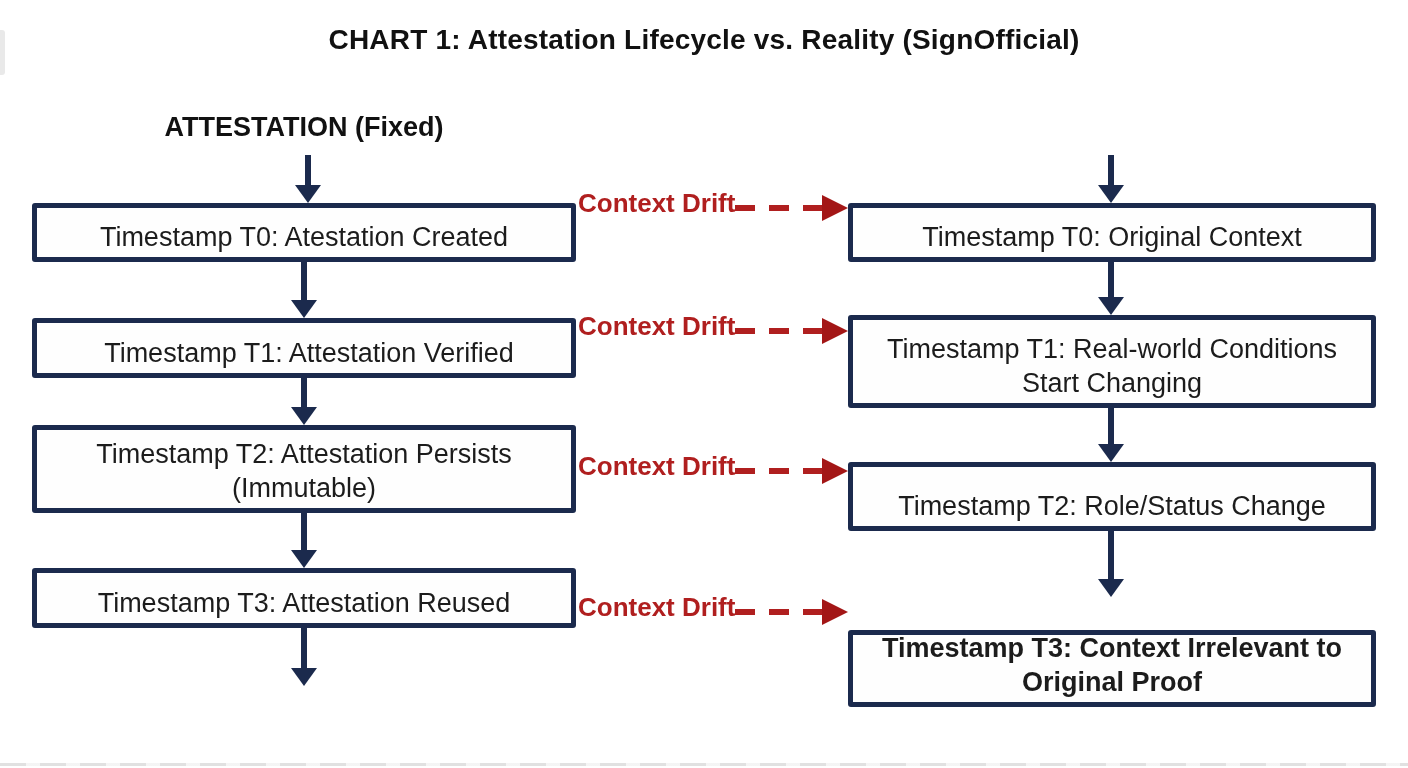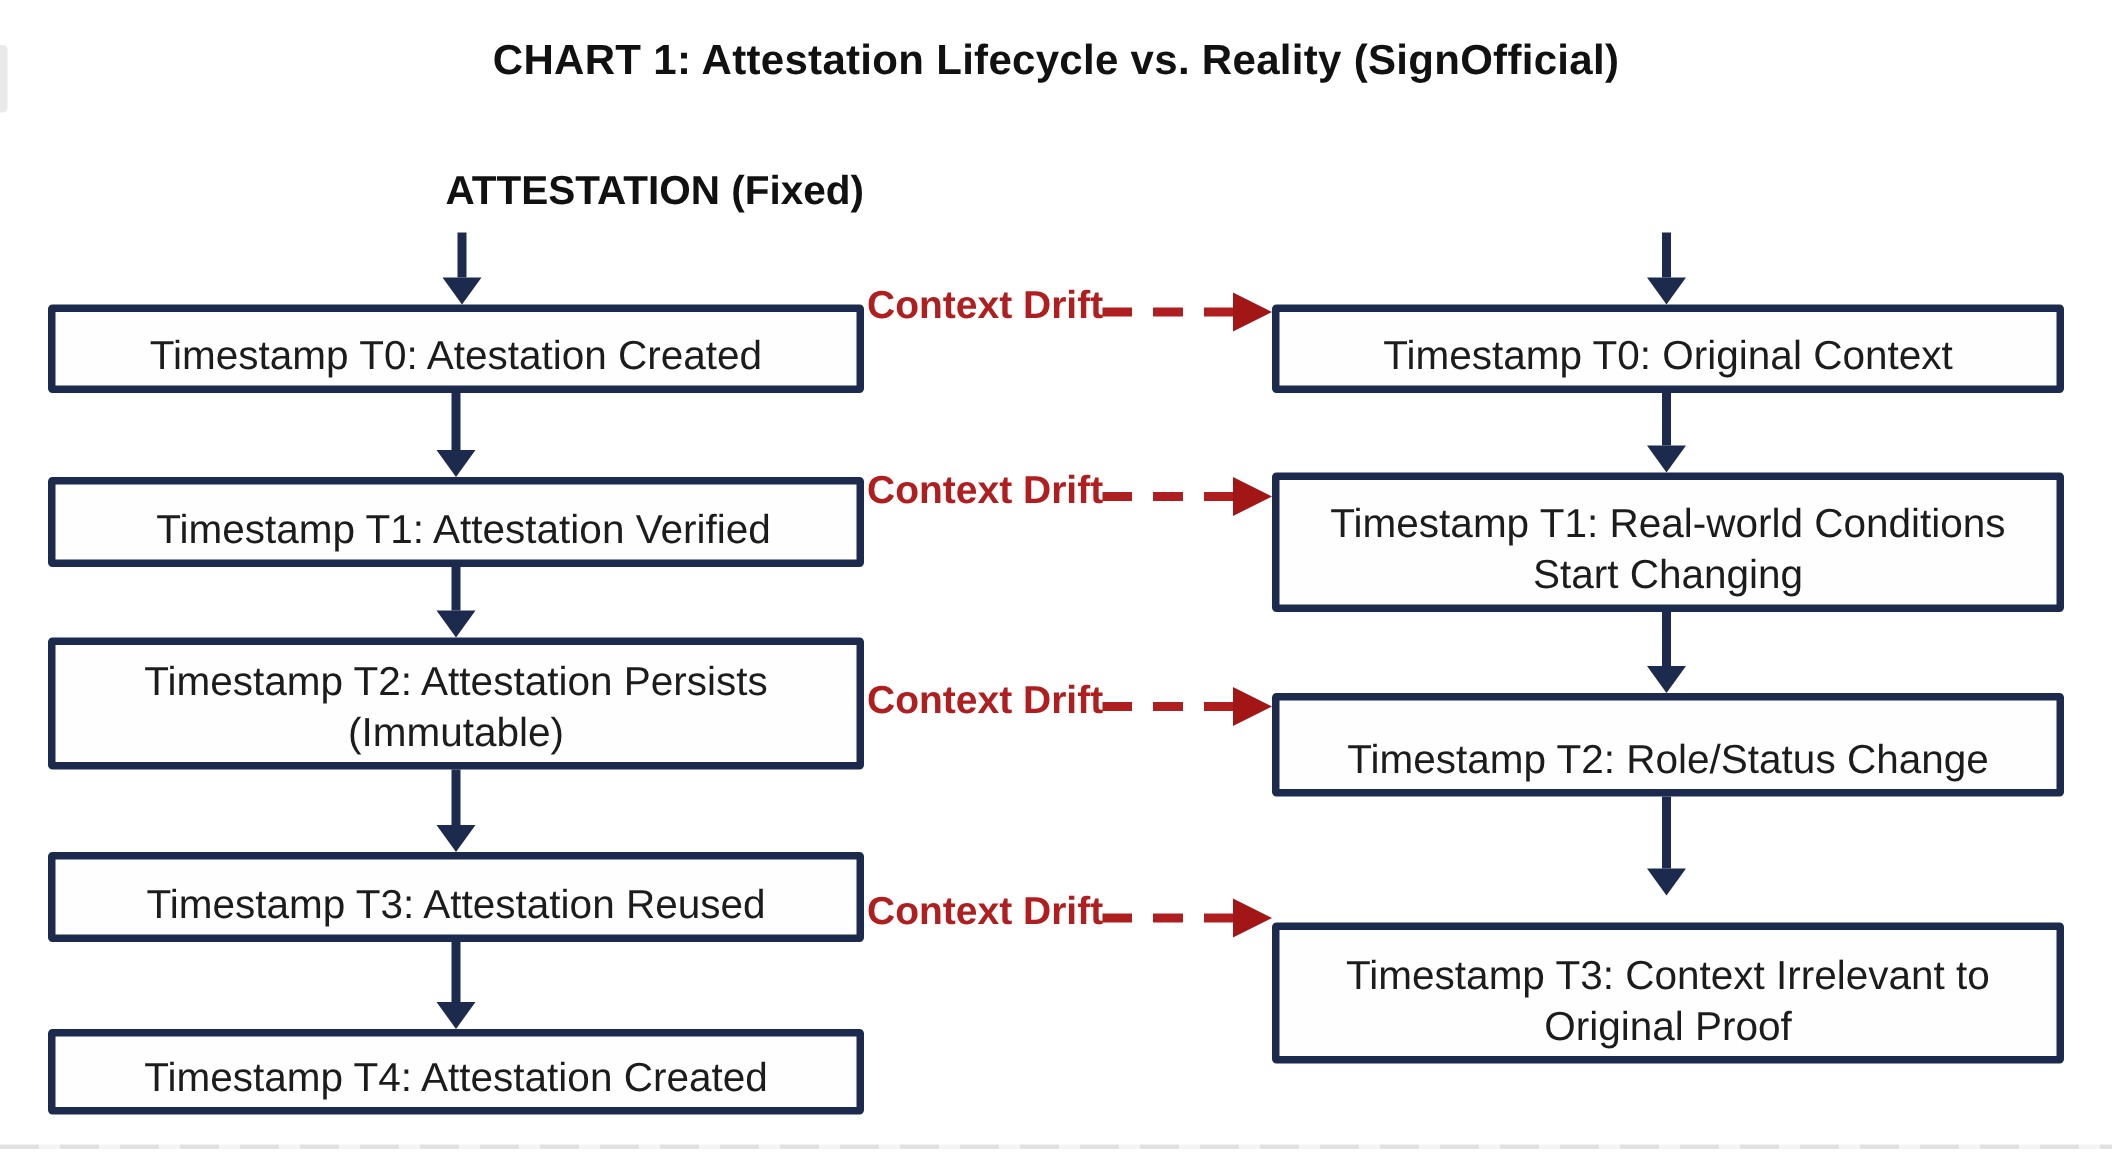--- a/index.html
+++ b/index.html
@@ -21,21 +21,21 @@
   }
   .title{
     position:absolute;left:0;top:24px;width:1408px;
     text-align:center;
     font-size:28px;font-weight:700;color:var(--ink);
     letter-spacing:0.2px;
   }
   .col-header{
     position:absolute;top:112px;
     font-size:27px;font-weight:700;color:var(--ink);
-    text-align:right;white-space:nowrap;
+    text-align:center;white-space:nowrap;
   }
   .col-header.left{left:32px;width:544px;}
   .col-header.right{left:848px;width:528px;}
 
   .node{
     position:absolute;
     background:var(--boxfill);
     border:5px solid var(--navy);
     border-radius:3px;
     display:flex;align-items:flex-end;justify-content:center;
@@ -132,23 +132,20 @@
   </div>
 
   <div class="node" style="left:32px;top:568px;width:544px;height:60px;">
     <span>Timestamp T3: Attestation Reused</span>
   </div>
   <div class="varrow" style="left:291px;top:628px;height:58px;">
     <div class="stem"></div>
     <div class="head"></div>
   </div>
 
-  <div class="node" style="left:32px;top:686px;width:544px;height:57px;">
-    <span>Timestamp T4: Attestation Created</span>
-  </div>
 
   <div class="node" style="left:848px;top:203px;width:528px;height:59px;">
     <span>Timestamp T0: Original Context</span>
   </div>
   <div class="varrow" style="left:1098px;top:262px;height:53px;">
     <div class="stem"></div>
     <div class="head"></div>
   </div>
 
   <div class="node" style="left:848px;top:315px;width:528px;height:93px;">
@@ -160,21 +157,21 @@
   </div>
 
   <div class="node" style="left:848px;top:462px;width:528px;height:69px;">
     <span>Timestamp T2: Role/Status Change</span>
   </div>
   <div class="varrow" style="left:1098px;top:531px;height:66px;">
     <div class="stem"></div>
     <div class="head"></div>
   </div>
 
-  <div class="node" style="left:848px;top:615px;width:528px;height:94px;">
+  <div class="node" style="left:848px;top:630px;width:528px;height:77px;font-weight:bold;">
     <span>Timestamp T3: Context Irrelevant to Original Proof</span>
   </div>
 
   <div class="connector" style="top:188px;">
     <div class="drift-label">Context Drift</div>
     <div class="dash-row">
       <div class="dash-line"></div>
       <div class="dash-head"></div>
     </div>
   </div>

